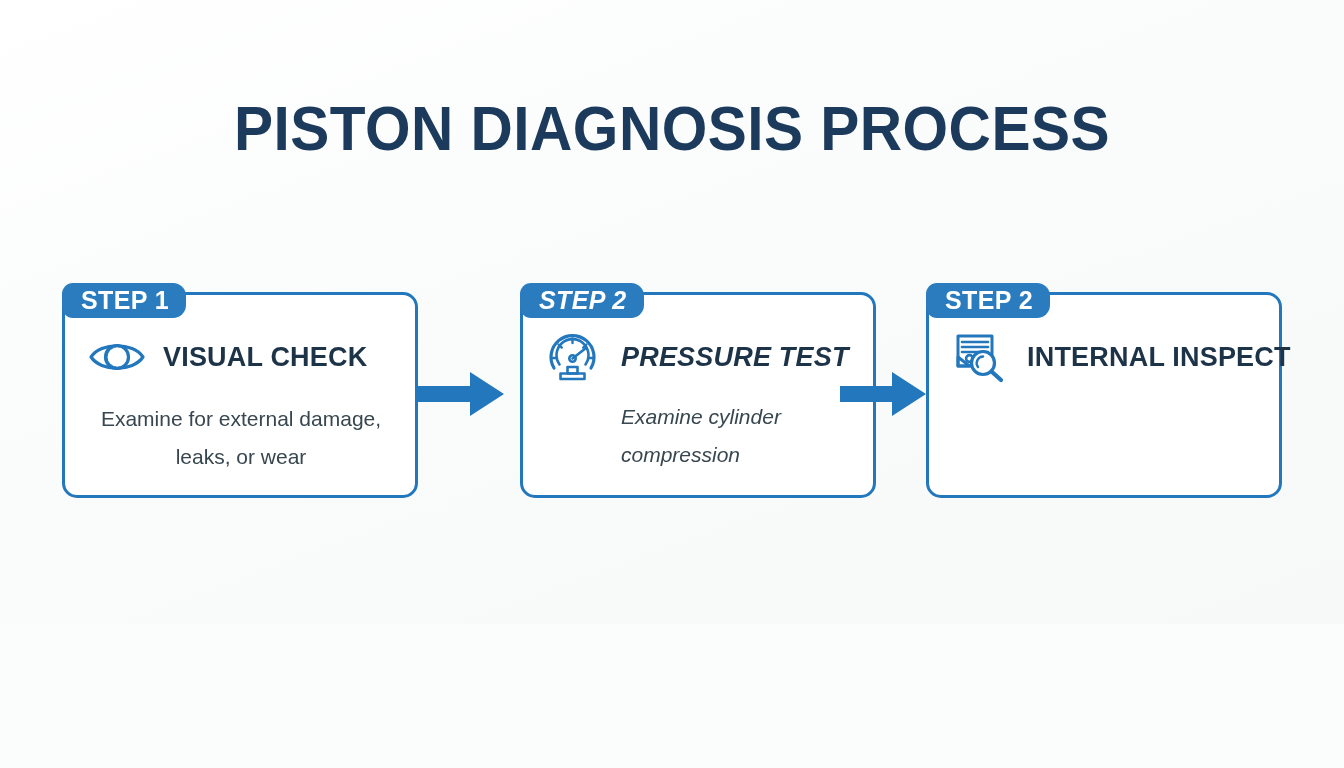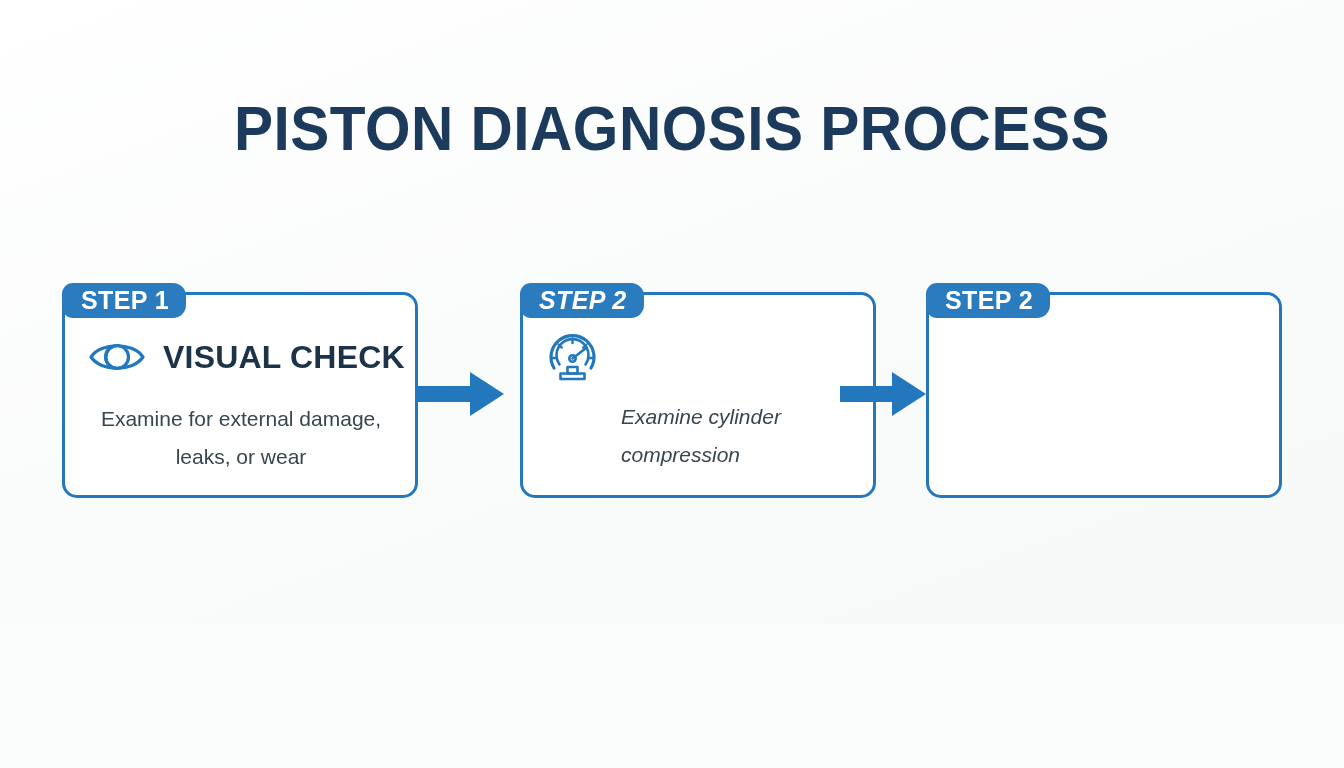--- a/index.html
+++ b/index.html
@@ -100,21 +100,21 @@
   .card-icon {
     width: 60px;
     height: 52px;
     flex: 0 0 60px;
     display: block;
   }
 
   .card-title {
     margin-left: 16px;
     font-family: "Liberation Sans Narrow", "Liberation Sans", sans-serif;
-    font-size: 32px;
+    font-size: 27px;
     line-height: 30px;
     font-weight: bold;
     color: #1d3348;
     letter-spacing: 0.2px;
     white-space: nowrap;
   }
 
   .card-desc {
     font-size: 21px;
     line-height: 38px;
@@ -187,29 +187,46 @@
               <line x1="13.5" y1="13.5" x2="16.8" y2="16.6"></line>
               <line x1="41.5" y1="13.5" x2="38.2" y2="16.6"></line>
               <line x1="7.5" y1="27" x2="12" y2="27"></line>
               <line x1="47.5" y1="27" x2="43" y2="27"></line>
             </g>
             <line x1="27.5" y1="27.5" x2="41" y2="17" stroke="#2277bd" stroke-width="2.6" stroke-linecap="round"></line>
             <circle cx="27.5" cy="27.5" r="3.2" fill="none" stroke="#2277bd" stroke-width="2.6"></circle>
             <rect x="22.5" y="36" width="10" height="6.5" fill="none" stroke="#2277bd" stroke-width="2.6" stroke-linejoin="round"></rect>
             <rect x="15.5" y="42.5" width="24" height="5.5" fill="none" stroke="#2277bd" stroke-width="2.6" stroke-linejoin="round"></rect>
           </svg>
+          <div class="card-title">PRESSURE TEST</div>
         </div>
         <div class="card-desc">Examine cylinder compression</div>
       </div>
     </div>
 
     <svg class="connector-arrow arrow-2" viewBox="0 0 86 48" preserveAspectRatio="none">
       <path d="M0 16 L52 16 L52 2 L86 24 L52 46 L52 32 L0 32 Z" fill="#2277bd"></path>
     </svg>
 
     <div class="step-card card-3">
       <div class="step-badge">STEP 2</div>
       <div class="card-body">
+        <div class="card-head">
+          <svg class="card-icon" viewBox="0 0 60 52">
+            <path d="M7 5 L41 5 L41 25 L29 25 L29 35 L18.5 35 L7 35 Z" fill="none" stroke="#2277bd" stroke-width="3" stroke-linejoin="round"></path>
+            <path d="M18.5 35 L7 35 L7 26 Z" fill="none" stroke="#2277bd" stroke-width="3" stroke-linejoin="round"></path>
+            <g stroke="#2277bd" stroke-width="2.6" stroke-linecap="round">
+              <line x1="11" y1="11" x2="37" y2="11"></line>
+              <line x1="11" y1="16" x2="37" y2="16"></line>
+              <line x1="11" y1="21" x2="37" y2="21"></line>
+            </g>
+            <circle cx="18.5" cy="27.5" r="3.4" fill="#ffffff" stroke="#2277bd" stroke-width="2.6"></circle>
+            <circle cx="32" cy="32" r="11.5" fill="#ffffff" stroke="#2277bd" stroke-width="3.2"></circle>
+            <path d="M32 25.5 A6.6 6.6 0 0 0 27 36" fill="none" stroke="#2277bd" stroke-width="2.4" stroke-linecap="round"></path>
+            <line x1="40.5" y1="40.5" x2="50" y2="49" stroke="#2277bd" stroke-width="4.2" stroke-linecap="round"></line>
+          </svg>
+          <div class="card-title">INTERNAL INSPECT</div>
+        </div>
       </div>
     </div>
 
   </div>
 </div>
 
 </body></html>

